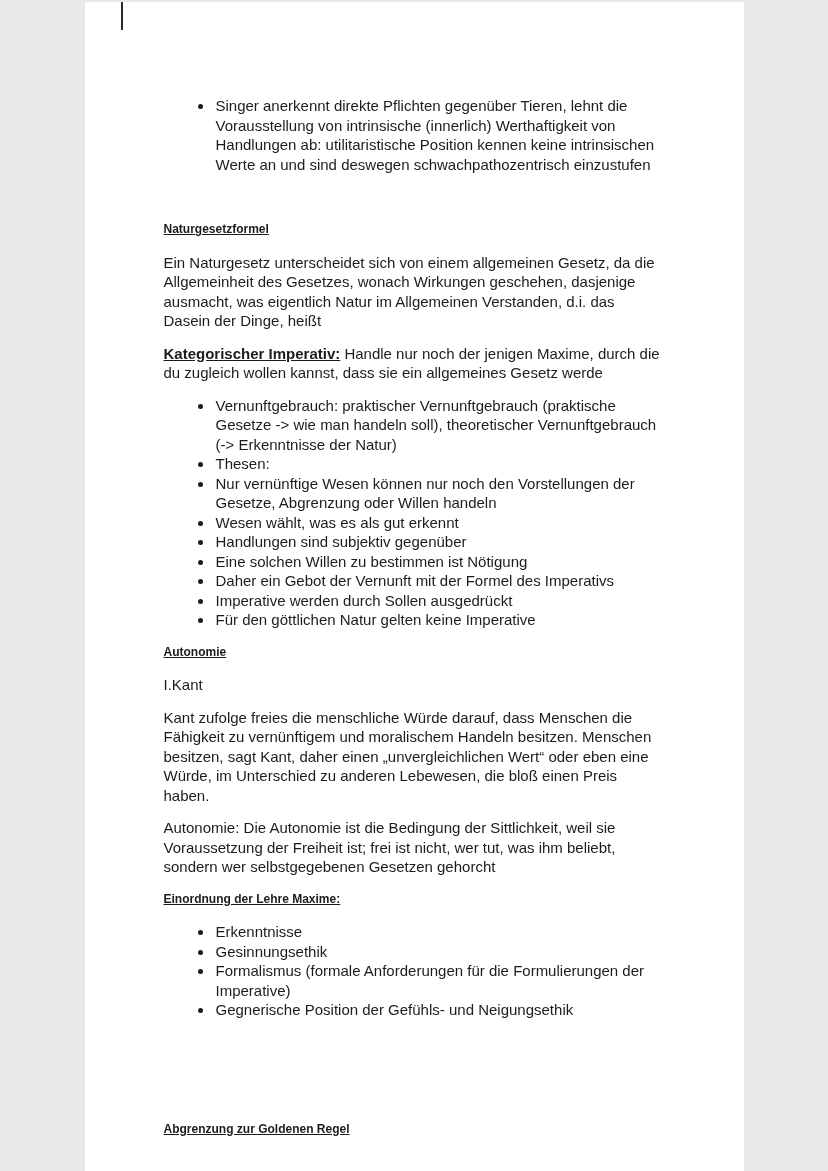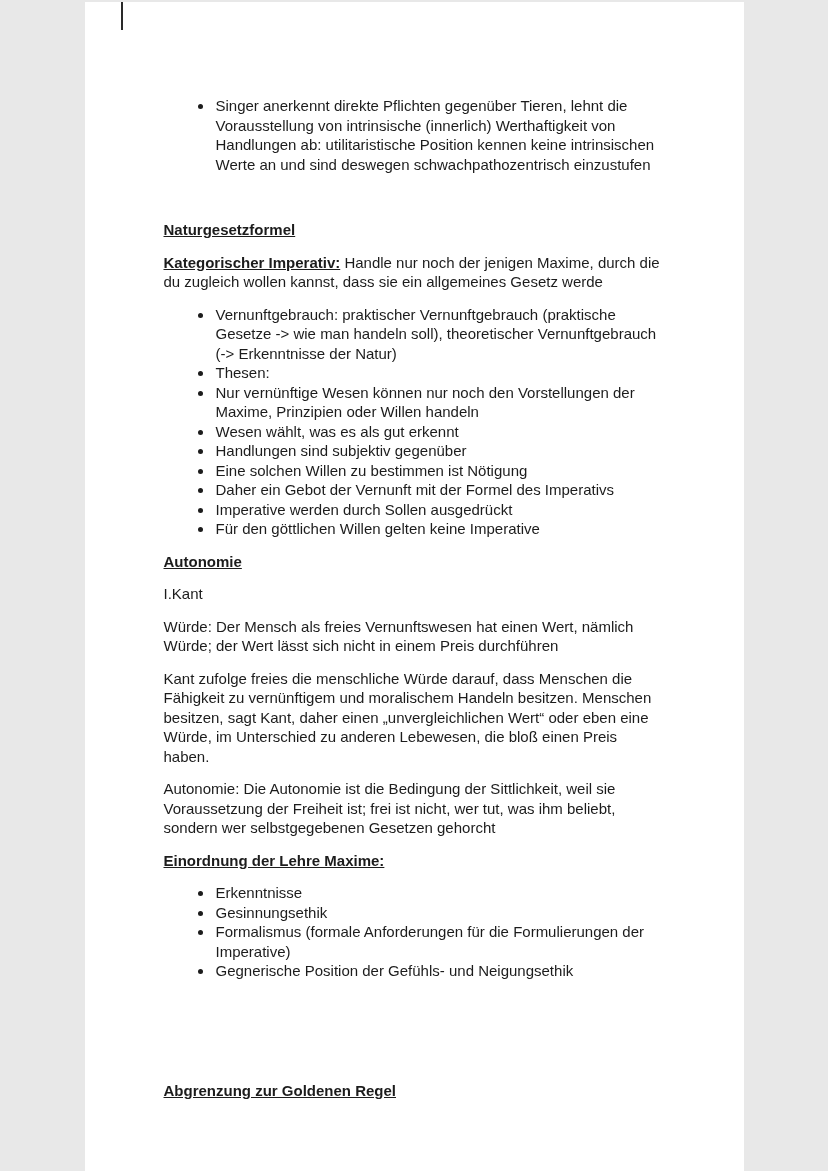--- a/index.html
+++ b/index.html
@@ -25,21 +25,21 @@
     background: #2a2a2a;
   }
   .content {
     box-sizing: border-box;
     padding: 94px 80px 0 79px;
   }
   p { margin: 0 0 13px 0; }
   .heading {
     font-weight: bold;
     text-decoration: underline;
-    font-size: 15px;
+    font-size: 12px;
     margin: 0 0 13px 0;
   }
   .lead-bold {
     font-weight: bold;
     text-decoration: underline;
     text-align: right;
   }
   b.inline-bold { font-weight: normal; }
   ul {
     margin: 0 0 13px 0;
@@ -57,40 +57,40 @@
   <div class="scan-line"></div>
 
   <div class="content">
 
     <ul class="singer-list">
       <li>Singer anerkennt direkte Pflichten gegenüber Tieren, lehnt die Vorausstellung von intrinsische (innerlich) Werthaftigkeit von Handlungen ab: utilitaristische Position kennen keine intrinsischen Werte an und sind deswegen schwachpathozentrisch einzustufen</li>
     </ul>
 
     <p class="heading">Naturgesetzformel</p>
 
+    <p>Ein Naturgesetz unterscheidet sich von einem allgemeinen Gesetz, da die Allgemeinheit des Gesetzes, wonach Wirkungen geschehen, dasjenige ausmacht, was eigentlich Natur im Allgemeinen Verstanden, d.i. das Dasein der Dinge, heißt</p>
 
     <p><span class="lead-bold">Kategorischer Imperativ:</span><span> Handle nur noch der jenigen Maxime, durch die du zugleich wollen kannst, dass sie ein allgemeines Gesetz werde</span></p>
 
     <ul>
       <li>Vernunftgebrauch: praktischer Vernunftgebrauch (praktische Gesetze -&gt; wie man handeln soll), theoretischer Vernunftgebrauch (-&gt; Erkenntnisse der Natur)</li>
       <li>Thesen:</li>
-      <li>Nur vernünftige Wesen können nur noch den Vorstellungen der Maxime, Prinzipien oder Willen handeln</li>
+      <li>Nur vernünftige Wesen können nur noch den Vorstellungen der Gesetze, Abgrenzung oder Willen handeln</li>
       <li>Wesen wählt, was es als gut erkennt</li>
       <li>Handlungen sind subjektiv gegenüber</li>
       <li>Eine solchen Willen zu bestimmen ist Nötigung</li>
       <li>Daher ein Gebot der Vernunft mit der Formel des Imperativs</li>
       <li>Imperative werden durch Sollen ausgedrückt</li>
-      <li>Für den göttlichen Willen gelten keine Imperative</li>
+      <li>Für den göttlichen Natur gelten keine Imperative</li>
     </ul>
 
     <p class="heading">Autonomie</p>
 
     <p>I.Kant</p>
 
-    <p>Würde: Der Mensch als freies Vernunftswesen hat einen Wert, nämlich Würde; der Wert lässt sich nicht in einem Preis durchführen</p>
 
     <p><span>Kant zufolge freies die menschliche Würde darauf, dass </span><b class="inline-bold">Menschen</b><span> die Fähigkeit zu vernünftigem und moralischem Handeln besitzen. </span><b class="inline-bold">Menschen</b><span> besitzen, sagt Kant, daher einen „unvergleichlichen Wert“ oder eben eine Würde, im Unterschied zu anderen Lebewesen, die bloß einen Preis haben.</span></p>
 
     <p>Autonomie: Die Autonomie ist die Bedingung der Sittlichkeit, weil sie Voraussetzung der Freiheit ist; frei ist nicht, wer tut, was ihm beliebt, sondern wer selbstgegebenen Gesetzen gehorcht</p>
 
     <p class="heading">Einordnung der Lehre Maxime:</p>
 
     <ul>
       <li>Erkenntnisse</li>
       <li>Gesinnungsethik</li>

